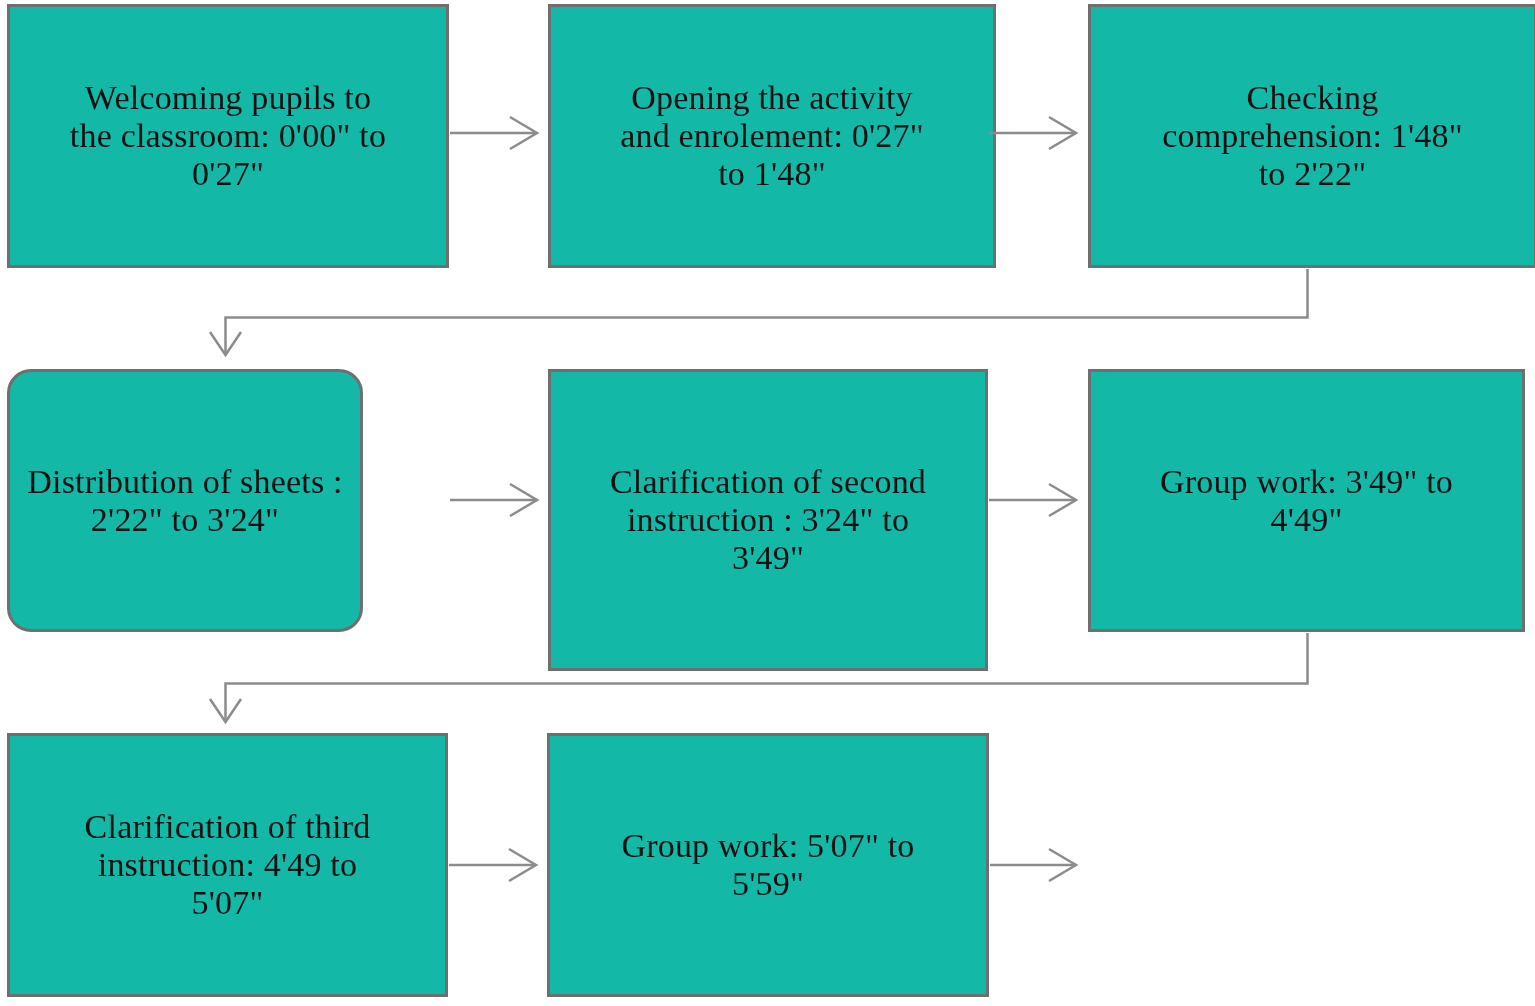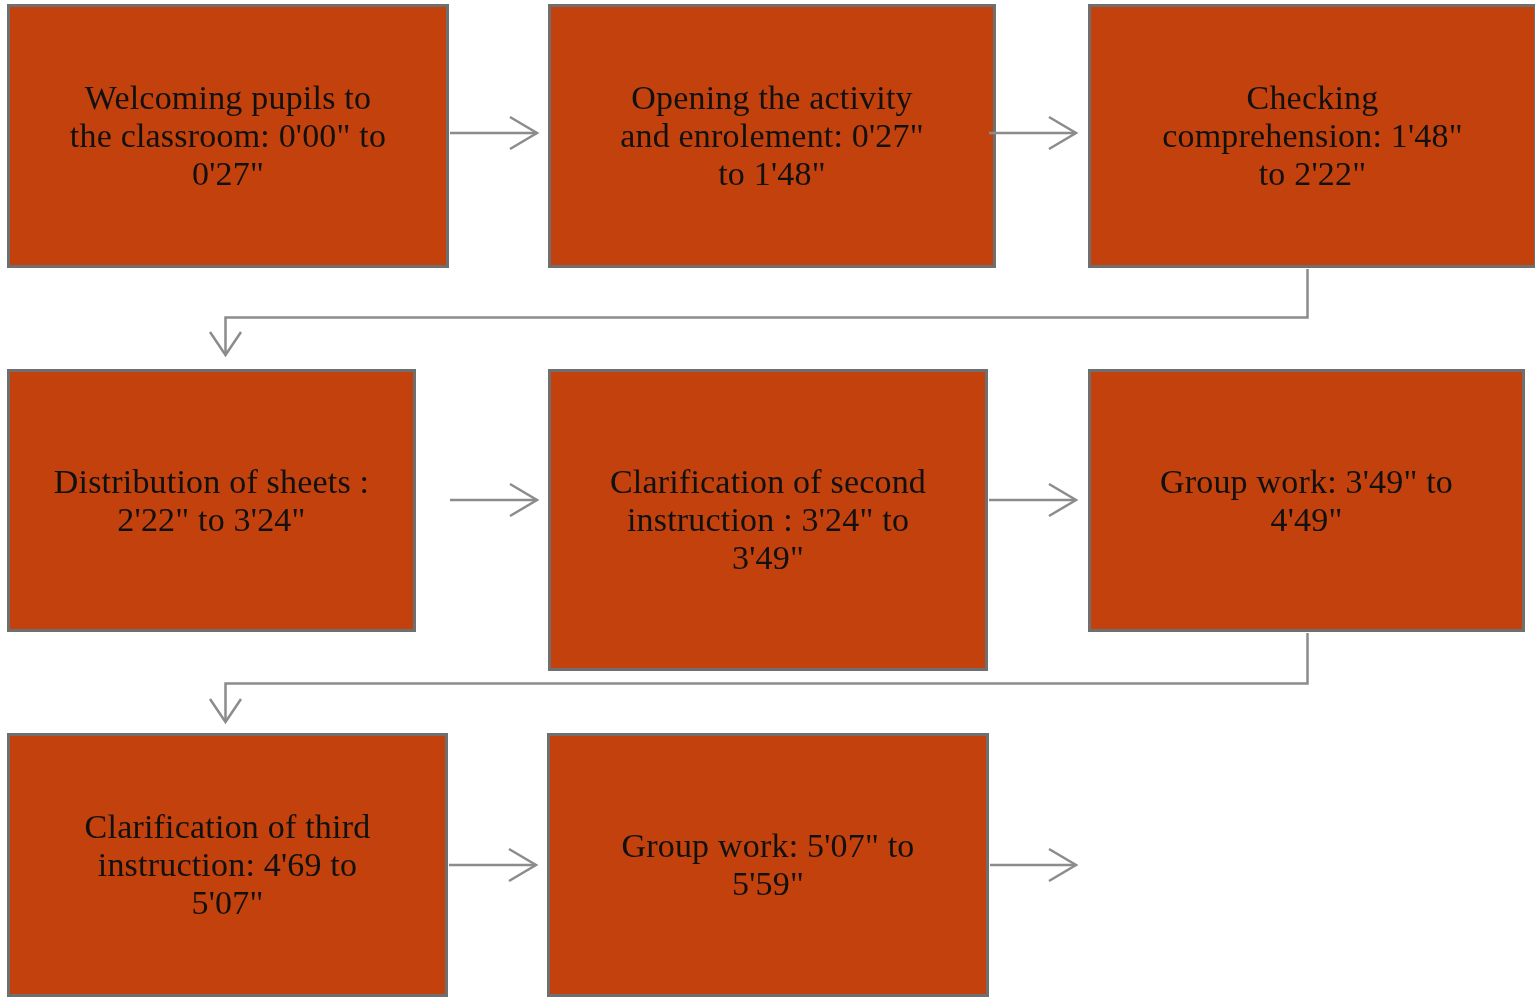--- a/index.html
+++ b/index.html
@@ -11,21 +11,21 @@
     position: relative;
     width: 1535px;
     height: 1006px;
     background: #ffffff;
     font-family: "Liberation Serif", "DejaVu Serif", serif;
     overflow: hidden;
   }
   .box {
     position: absolute;
     border: 3px solid #6f6f6f;
-    background: #c2410c;
+    background: #14b8a6;
     display: flex;
     align-items: center;
     justify-content: center;
     box-sizing: border-box;
   }
   .box-label {
     display: block;
     white-space: pre-line;
     text-align: center;
     font-size: 34px;
@@ -38,21 +38,21 @@
     left: 0;
     top: 0;
     width: 1535px;
     height: 1006px;
     pointer-events: none;
   }
   
   .b1 { left: 7px;    top: 4px;   width: 442px; height: 264px; }
   .b2 { left: 548px;  top: 4px;   width: 448px; height: 264px; }
   .b3 { left: 1088px; top: 4px;   width: 449px; height: 264px; }
-  .b4 { left: 7px;    top: 369px; width: 409px; height: 263px; }
+  .b4 { left: 7px;    top: 369px; width: 356px; height: 263px; border-radius: 24px; }
   .b5 { left: 548px;  top: 369px; width: 440px; height: 302px; }
   .b6 { left: 1088px; top: 369px; width: 437px; height: 263px; }
   .b7 { left: 7px;    top: 733px; width: 441px; height: 264px; }
   .b8 { left: 547px;  top: 733px; width: 442px; height: 264px; }
   .b9 { left: 1088px; top: 733px; width: 439px; height: 264px; }
 </style>
 </head>
 <body>
 
 <div class="canvas">
@@ -82,21 +82,21 @@
 instruction : 3'24" to
 3'49"</span>
   </div>
   <div class="box b6">
     <span class="box-label">Group work: 3'49" to
 4'49"</span>
   </div>
 
   <div class="box b7">
     <span class="box-label">Clarification of third
-instruction: 4'69 to
+instruction: 4'49 to
 5'07"</span>
   </div>
   <div class="box b8">
     <span class="box-label">Group work: 5'07" to
 5'59"</span>
   </div>
 
   <svg class="connector-layer" viewBox="0 0 1535 1006">
     <g stroke="#8c8c8c" stroke-width="2.5" fill="none">
 

